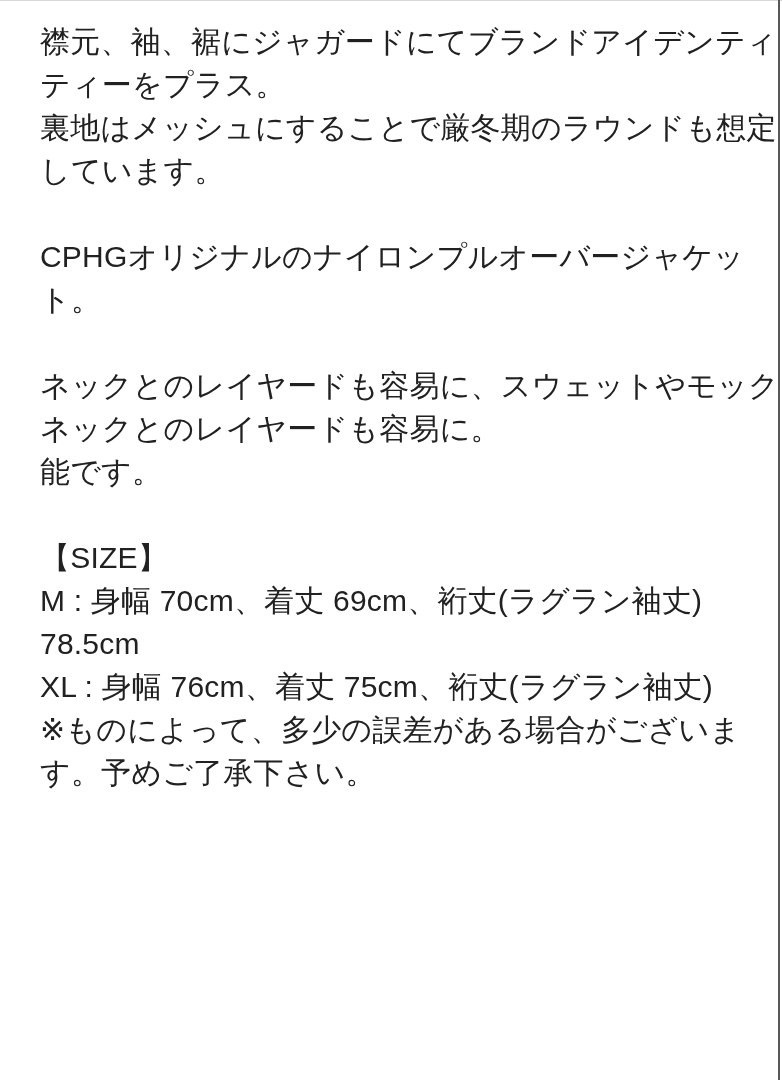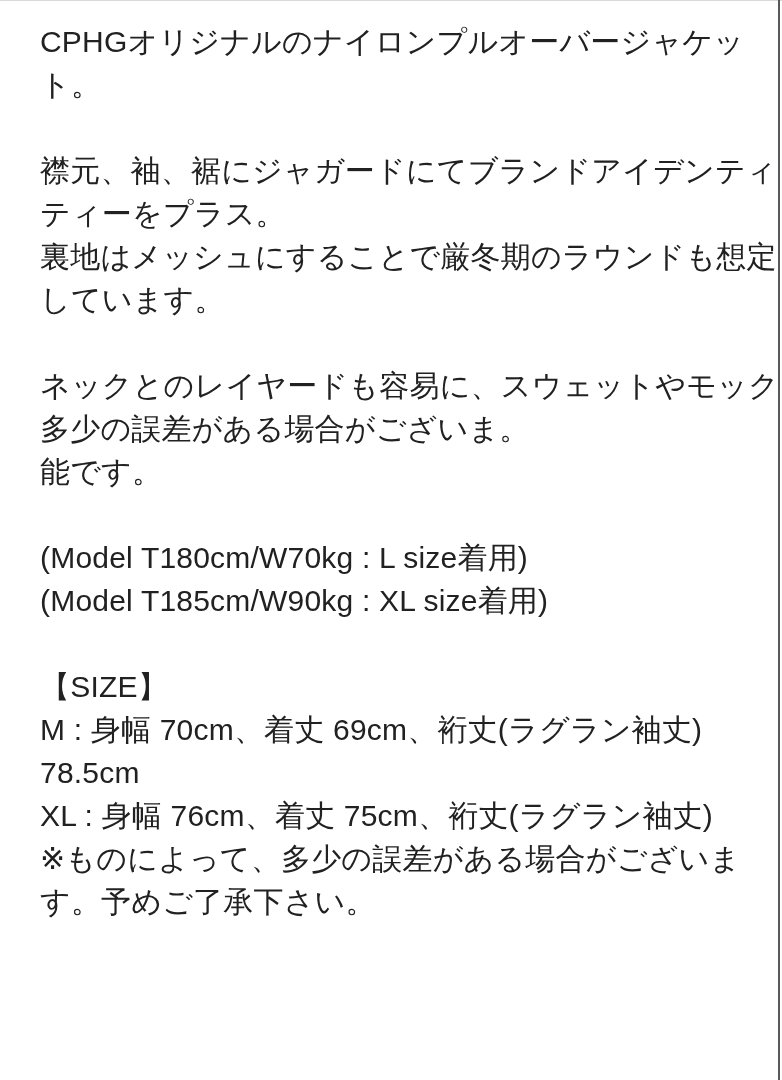--- a/index.html
+++ b/index.html
@@ -58,41 +58,37 @@
 </head>
 <body>
 
 <div class="page">
   <div class="top-border"></div>
   <div class="right-border"></div>
 
   <main class="content">
 
     <p class="para">
-      <span class="line">CPHGオリジナルのナイロンプルオーバージャケッ</span>
-      <span class="line">ト。</span>
-    </p>
-
-    <p class="para">
       <span class="line">襟元、袖、裾にジャガードにてブランドアイデンティ</span>
       <span class="line">ティーをプラス。</span>
       <span class="line">裏地はメッシュにすることで厳冬期のラウンドも想定</span>
       <span class="line">しています。</span>
     </p>
 
     <p class="para">
+      <span class="line">CPHGオリジナルのナイロンプルオーバージャケッ</span>
+      <span class="line">ト。</span>
+    </p>
+
+    <p class="para">
       <span class="line">ネックとのレイヤードも容易に、スウェットやモック</span>
-      <span class="line">多少の誤差がある場合がございま。</span>
+      <span class="line">ネックとのレイヤードも容易に。</span>
       <span class="line">能です。</span>
     </p>
 
-    <p class="para">
-      <span class="line">(Model T180cm/W70kg : L size着用)</span>
-      <span class="line">(Model T185cm/W90kg : XL size着用)</span>
-    </p>
 
     <p class="para">
       <span class="line">【SIZE】</span>
       <span class="line">M : 身幅 70cm、着丈 69cm、裄丈(ラグラン袖丈)</span>
       <span class="line">78.5cm</span>
       <span class="line">XL : 身幅 76cm、着丈 75cm、裄丈(ラグラン袖丈)</span>
       <span class="line">※ものによって、多少の誤差がある場合がございま</span>
       <span class="line">す。予めご了承下さい。</span>
     </p>
 

